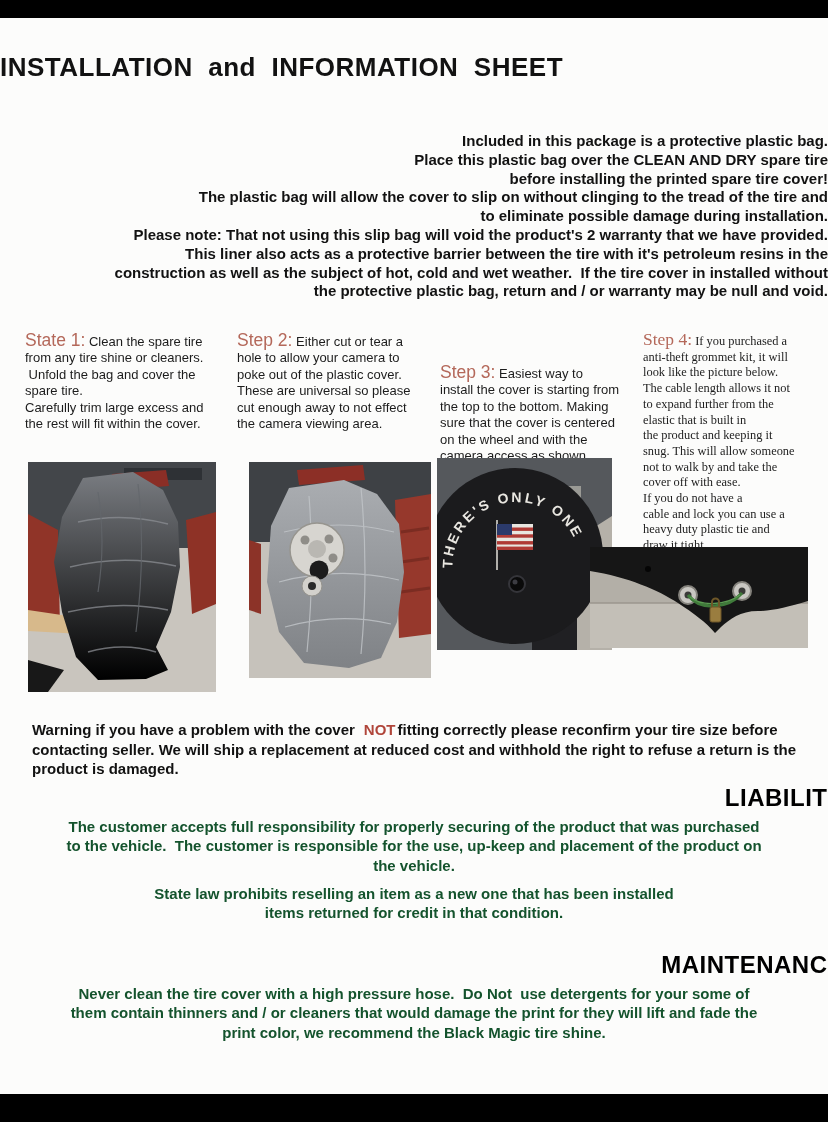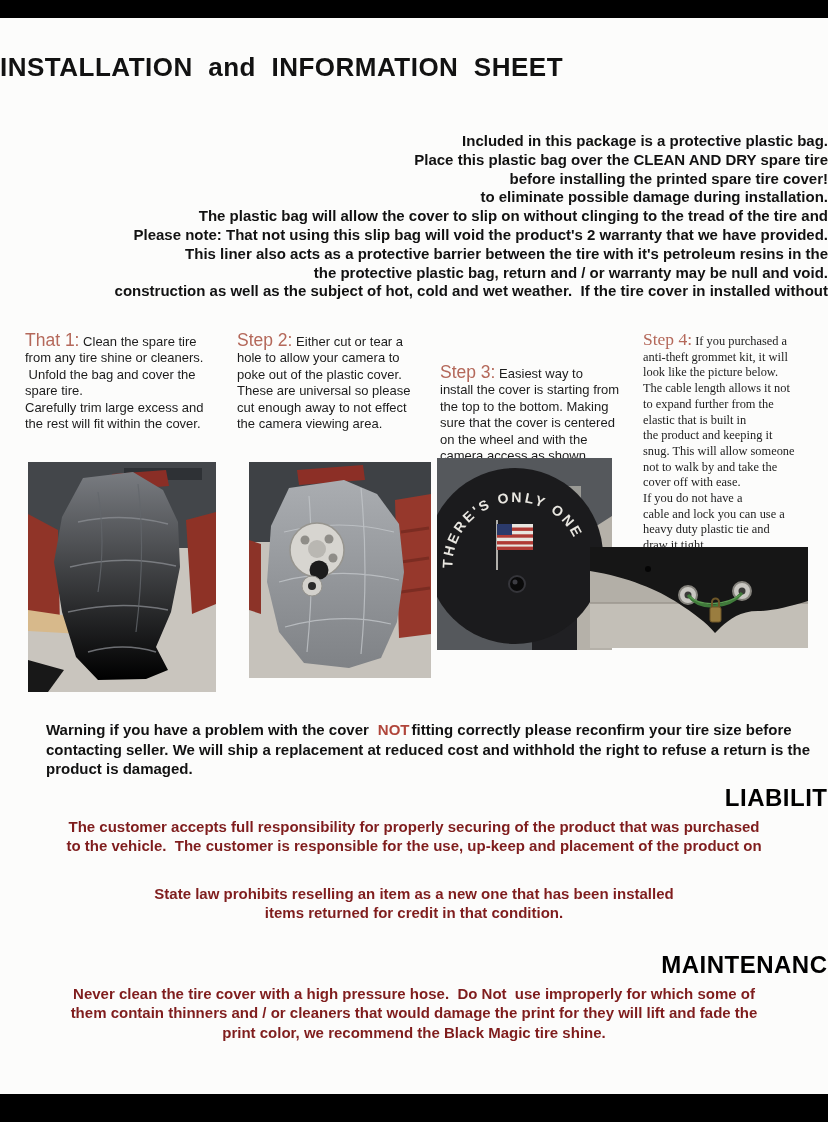--- a/index.html
+++ b/index.html
@@ -27,59 +27,59 @@
   .step3{left:440px;width:200px;margin-top:32px;}
   .step4{left:643px;width:172px;font-size:12.4px;line-height:15.7px;font-family:Liberation Serif, serif;}
 
   .photo{position:absolute;display:block;}
   .photo1{left:28px;top:462px;}
   .photo2{left:249px;top:462px;}
   .photo3{left:437px;top:458px;}
   .photo4{left:590px;top:547px;}
 
   .warning-note{position:absolute;top:720px;left:32px;width:774px;
-                font-size:15px;font-weight:bold;line-height:19.5px;color:#121212;margin-left:14px;}
+                font-size:15px;font-weight:bold;line-height:19.5px;color:#121212;}
   .warning-note .hl{color:#b0453a;margin-left:9px;margin-right:2px;}
 
   .section-head{position:absolute;left:16px;width:100%;text-align:right;
                 font-size:24px;font-weight:bold;color:#000000;letter-spacing:.5px;}
   .liability-head{top:784px;}
   .maintenance-head{top:951px;}
 
   .para{position:absolute;left:0;width:100%;text-align:center;
-        font-size:15px;font-weight:bold;line-height:19.3px;color:#7f1d1d;}
+        font-size:15px;font-weight:bold;line-height:19.3px;color:#14532d;}
   .para div{white-space:pre;}
   .liab1{top:817px;}
   .liab2{top:884px;}
   .maint{top:984px;}
 </style>
 </head>
 <body>
 
 <div class="sheet">
 
   <div class="band band-top"></div>
 
   <div class="doc-title">INSTALLATION  and  INFORMATION  SHEET</div>
 
 
   <div class="intro">
       <div>Included in this package is a protective plastic bag.</div>
       <div>Place this plastic bag over the CLEAN AND DRY spare tire</div>
       <div>before installing the printed spare tire cover!</div>
+      <div>The plastic bag will allow the cover to slip on without clinging to the tread of the tire and</div>
       <div>to eliminate possible damage during installation.</div>
-      <div>The plastic bag will allow the cover to slip on without clinging to the tread of the tire and</div>
       <div>Please note: That not using this slip bag will void the product's 2 warranty that we have provided.</div>
       <div>This liner also acts as a protective barrier between the tire with it's petroleum resins in the</div>
+      <div>construction as well as the subject of hot, cold and wet weather.  If the tire cover in installed without</div>
       <div>the protective plastic bag, return and / or warranty may be null and void.</div>
-      <div>construction as well as the subject of hot, cold and wet weather.  If the tire cover in installed without</div>
     </div>
 
   <div class="step step1">
-    <span class="step-label">That 1:</span>
+    <span class="step-label">State 1:</span>
     <span class="step-text">Clean the spare tire
 from any tire shine or cleaners.
  Unfold the bag and cover the
 spare tire.
 Carefully trim large excess and
 the rest will fit within the cover.</span>
   </div>
   <div class="step step2">
     <span class="step-label">Step 2:</span>
     <span class="step-text">Either cut or tear a
@@ -208,27 +208,28 @@
   </svg>
 
   <div class="warning-note">
     <span>Warning if you have a problem with the cover</span><span class="hl">NOT</span><span>fitting correctly please reconfirm your tire size before contacting seller. We will ship a replacement at reduced cost and withhold the right to refuse a return is the product is damaged.</span>
   </div>
 
   <div class="section-head liability-head">LIABILITY</div>
   <div class="para liab1">
       <div>The customer accepts full responsibility for properly securing of the product that was purchased</div>
       <div>to the vehicle.  The customer is responsible for the use, up-keep and placement of the product on</div>
+      <div>the vehicle.</div>
     </div>
   <div class="para liab2">
       <div>State law prohibits reselling an item as a new one that has been installed</div>
       <div>items returned for credit in that condition.</div>
     </div>
 
   <div class="section-head maintenance-head">MAINTENANCE</div>
   <div class="para maint">
-      <div>Never clean the tire cover with a high pressure hose.  Do Not  use improperly for which some of</div>
+      <div>Never clean the tire cover with a high pressure hose.  Do Not  use detergents for your some of</div>
       <div>them contain thinners and / or cleaners that would damage the print for they will lift and fade the</div>
       <div>print color, we recommend the Black Magic tire shine.</div>
     </div>
 
   <div class="band band-bottom"></div>
 </div>
 
 </body></html>

